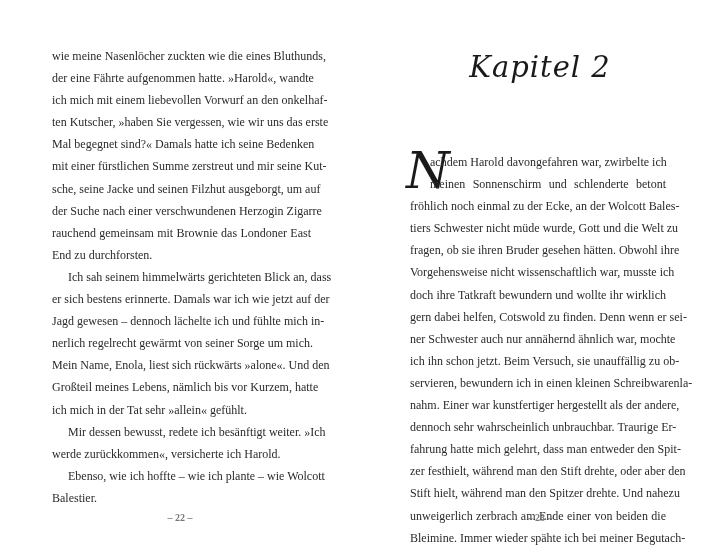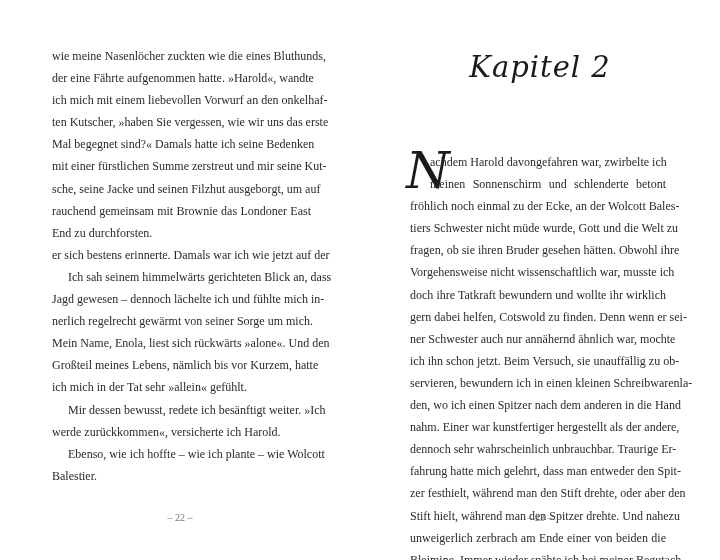--- a/index.html
+++ b/index.html
@@ -12,38 +12,39 @@
   .page-left .text { left:52px; top:45px; width:259px; }
   .page-right .text { left:50px; top:151px; width:256px; }
   .line { display:block; text-align:justify; text-align-last:justify; white-space:nowrap; height:22.1px; }
   .line.last { text-align-last:left; }
   .line.indent { padding-left:16px; }
   .line.dc { padding-left:20px; }
   .chapter-title { position:absolute; left:0; width:360px; top:50px; text-align:center;
         font-family:"DejaVu Serif", serif; font-style:italic; font-size:29px; color:#1a1a1a; letter-spacing:1px; }
   .dropcap { position:absolute; left:46px; top:146px; font-family:"DejaVu Serif", serif; font-style:italic;
         font-size:50px; line-height:50px; color:#1a1a1a; }
-  .folio { position:absolute; top:512px; width:360px; text-align:center; font-size:10px; color:#777; }
+  .folio { position:absolute; top:512px; width:360px; text-align:center; font-size:10px; color:#777;font-weight:bold; }
 </style>
 </head>
 <body>
 
 <div class="page page-left">
   <div class="text">
     <span class="line">wie meine Nasenlöcher zuckten wie die eines Bluthunds,</span>
     <span class="line">der eine Fährte aufgenommen hatte. »Harold«, wandte</span>
     <span class="line">ich mich mit einem liebevollen Vorwurf an den onkelhaf-</span>
     <span class="line">ten Kutscher, »haben Sie vergessen, wie wir uns das erste</span>
     <span class="line">Mal begegnet sind?« Damals hatte ich seine Bedenken</span>
     <span class="line">mit einer fürstlichen Summe zerstreut und mir seine Kut-</span>
     <span class="line">sche, seine Jacke und seinen Filzhut ausgeborgt, um auf</span>
+    <span class="line">der Suche nach einer verschwundenen Herzogin Zigarre</span>
     <span class="line">rauchend gemeinsam mit Brownie das Londoner East</span>
     <span class="line last">End zu durchforsten.</span>
+    <span class="line indent">Ich sah seinem himmelwärts gerichteten Blick an, dass</span>
     <span class="line">er sich bestens erinnerte. Damals war ich wie jetzt auf der</span>
-    <span class="line indent">Ich sah seinem himmelwärts gerichteten Blick an, dass</span>
     <span class="line">Jagd gewesen – dennoch lächelte ich und fühlte mich in-</span>
     <span class="line">nerlich regelrecht gewärmt von seiner Sorge um mich.</span>
     <span class="line">Mein Name, Enola, liest sich rückwärts »alone«. Und den</span>
     <span class="line">Großteil meines Lebens, nämlich bis vor Kurzem, hatte</span>
     <span class="line last">ich mich in der Tat sehr »allein« gefühlt.</span>
     <span class="line indent">Mir dessen bewusst, redete ich besänftigt weiter. »Ich</span>
     <span class="line last">werde zurückkommen«, versicherte ich Harold.</span>
     <span class="line indent">Ebenso, wie ich hoffte – wie ich plante – wie Wolcott</span>
     <span class="line last">Balestier.</span>
   </div>
@@ -58,21 +59,20 @@
     <span class="line dc">meinen Sonnenschirm und schlenderte betont</span>
     <span class="line">fröhlich noch einmal zu der Ecke, an der Wolcott Bales-</span>
     <span class="line">tiers Schwester nicht müde wurde, Gott und die Welt zu</span>
     <span class="line">fragen, ob sie ihren Bruder gesehen hätten. Obwohl ihre</span>
     <span class="line">Vorgehensweise nicht wissenschaftlich war, musste ich</span>
     <span class="line">doch ihre Tatkraft bewundern und wollte ihr wirklich</span>
     <span class="line">gern dabei helfen, Cotswold zu finden. Denn wenn er sei-</span>
     <span class="line">ner Schwester auch nur annähernd ähnlich war, mochte</span>
     <span class="line">ich ihn schon jetzt. Beim Versuch, sie unauffällig zu ob-</span>
     <span class="line">servieren, bewundern ich in einen kleinen Schreibwarenla-</span>
-    <span class="line">den, wo ich einen Spitzer nach dem anderen in die Hand</span>
     <span class="line">nahm. Einer war kunstfertiger hergestellt als der andere,</span>
     <span class="line">dennoch sehr wahrscheinlich unbrauchbar. Traurige Er-</span>
     <span class="line">fahrung hatte mich gelehrt, dass man entweder den Spit-</span>
     <span class="line">zer festhielt, während man den Stift drehte, oder aber den</span>
     <span class="line">Stift hielt, während man den Spitzer drehte. Und nahezu</span>
     <span class="line">unweigerlich zerbrach am Ende einer von beiden die</span>
     <span class="line">Bleimine. Immer wieder spähte ich bei meiner Begutach-</span>
 
   </div>
   <div class="folio">– 23 –</div>

